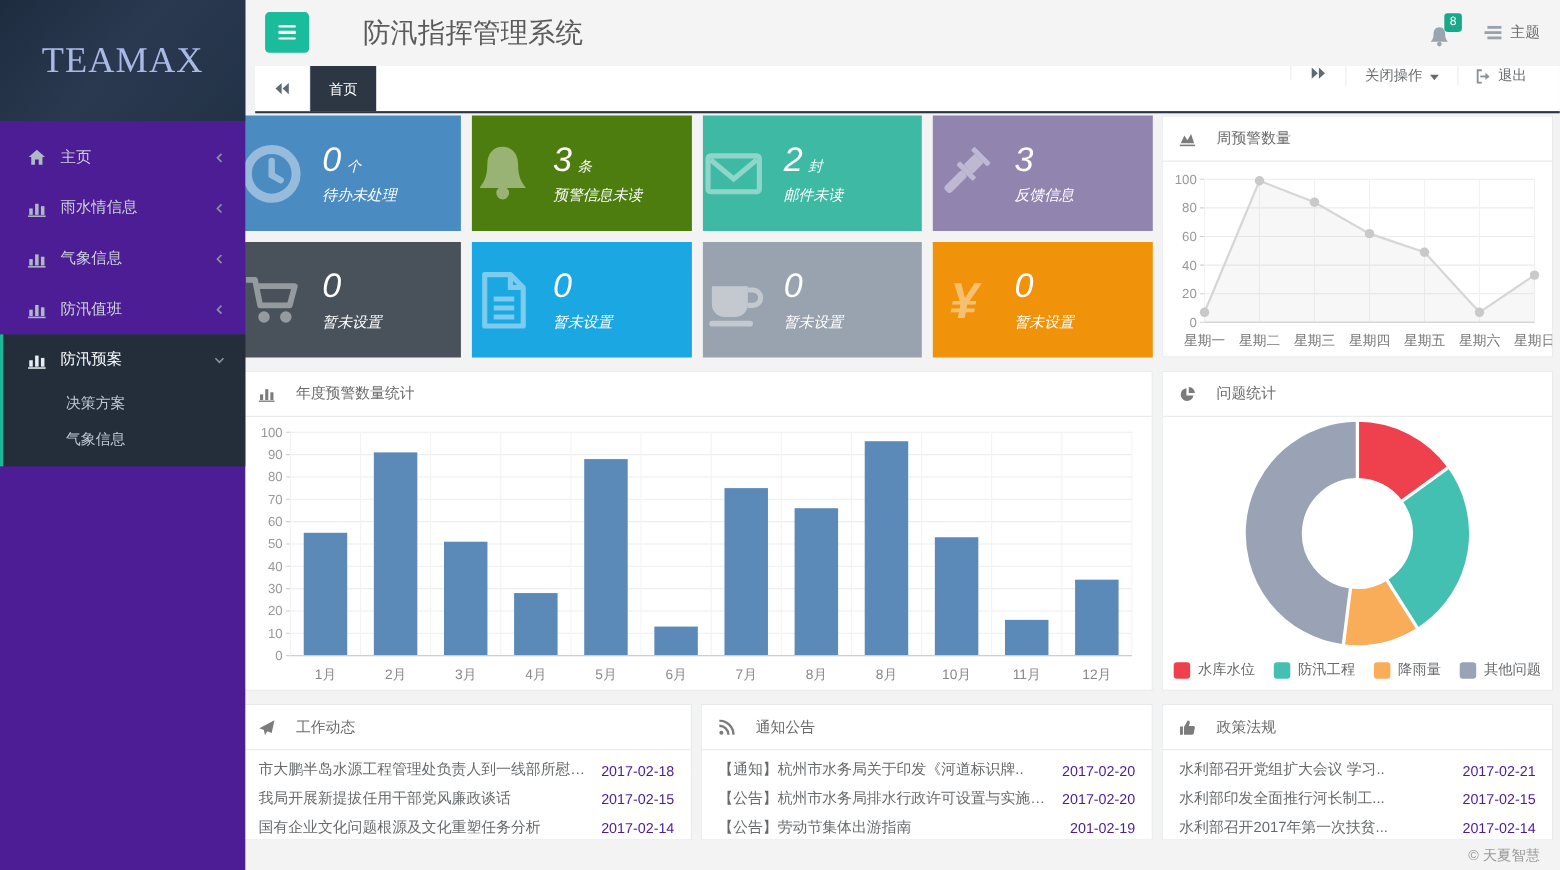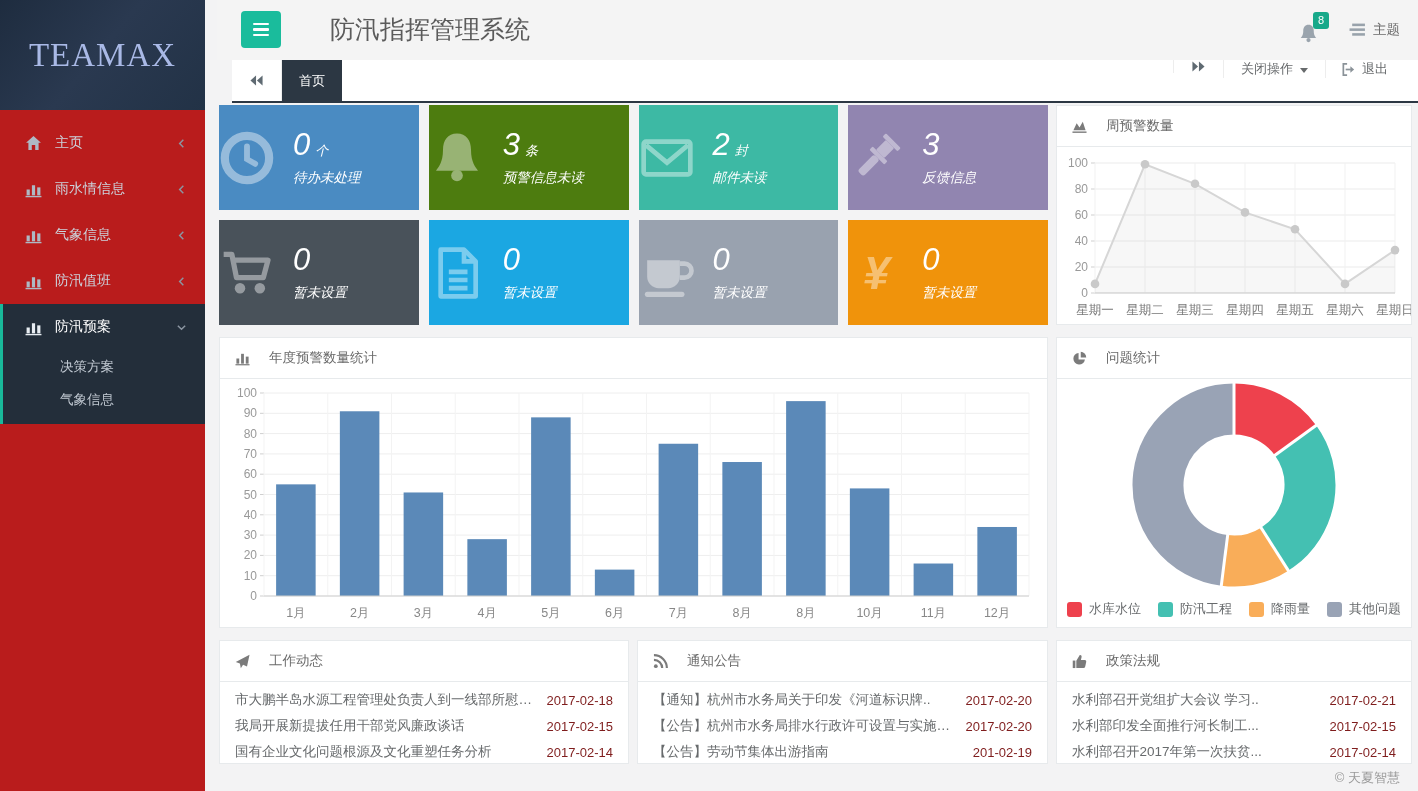--- a/index.html
+++ b/index.html
@@ -1,21 +1,21 @@
 <!DOCTYPE html>
 <html><head>
 <meta charset="utf-8">
 <style>
   * { margin:0; padding:0; box-sizing:border-box; }
   html,body { width:1418px; height:791px; overflow:hidden;
     font-family:"Liberation Sans","DejaVu Sans",sans-serif; background:#f3f3f4; }
   svg { display:block; }
 
   
-  #sidebar { position:absolute; left:0; top:0; width:205px; height:791px; background:#b91c1c; z-index:5; }
+  #sidebar { position:absolute; left:0; top:0; width:223px; height:791px; background:#4c1d95; z-index:5; }
   .logo-block { height:110px; display:flex; align-items:center; justify-content:center;
     background:linear-gradient(130deg,#1e2c3f 0%,#2a3950 48%,#223246 100%); }
   .logo-text { font-family:"Liberation Serif","DejaVu Serif",serif; font-size:33px; color:#a9b9e6; letter-spacing:1px; }
   .menu { padding-top:10px; }
   .menu-item { height:46px; display:flex; align-items:center; padding:0 18px 0 25px;
     color:#ccd3dc; font-size:14px; cursor:pointer; }
   .menu-item .mi-icon { width:17px; height:17px; margin-right:13px; color:#aeb9c4; flex:none; }
   .menu-item .mi-chev { margin-left:auto; width:11px; height:11px; color:#8b95a1; flex:none; }
   .menu-group-active { background:#232e3a; border-left:3px solid #19b99a; padding-bottom:8px; }
   .menu-group-active .menu-item { padding-left:22px; color:#ffffff; }
@@ -80,21 +80,21 @@
   .panel-linechart { height:220px; }
   .panel-barchart  { height:291px; }
   .panel-donut     { height:291px; }
   .panel-list      { height:124px; }
   .panel-list-1, .panel-list-2 { width:410px; flex:none; }
   .panel-list-2 { width:411px; }
 
   .list-body { padding-top:5px; }
   .list-row { display:flex; align-items:center; height:26px; padding:0 15px; cursor:pointer; }
   .list-title { flex:1; font-size:13.5px; color:#676a6c; white-space:nowrap; overflow:hidden; text-overflow:ellipsis; }
-  .list-date { margin-left:12px; font-size:13px; color:#7f1d1d; flex:none; }
+  .list-date { margin-left:12px; font-size:13px; color:#4c1d95; flex:none; }
 
   .donut-area { position:relative; height:248px; }
   .donut-legend { position:absolute; left:0; right:0; bottom:9px; display:flex; justify-content:center; gap:17px; }
   .legend-item { display:flex; align-items:center; gap:7px; cursor:pointer; }
   .legend-swatch { width:15px; height:15px; border-radius:3px; flex:none; }
   .legend-label { font-size:13px; color:#676a6c; }
 
   #footer { position:absolute; left:217px; top:765px; right:0; height:26px; line-height:26px;
     text-align:right; padding-right:18px; color:#9a9a9a; font-size:13px; }
 

